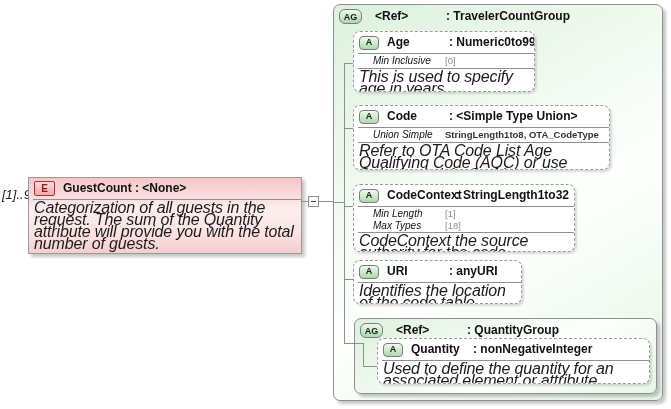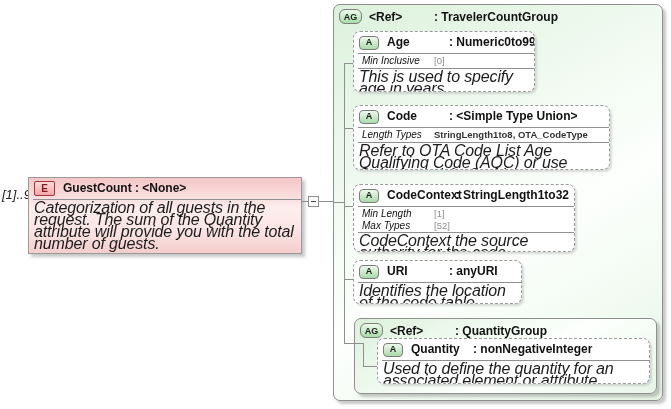--- a/index.html
+++ b/index.html
@@ -40,31 +40,31 @@
   .annotation{font-style:italic;font-size:16px;line-height:12px;color:#1c1c1c;
     padding:1px 4px 3px 5px;letter-spacing:-0.15px;}
   .cardinality{position:absolute;left:2px;top:187px;font-style:italic;
     font-size:13px;color:#222;}
   
   .group-box{
     position:absolute;border:1px solid #8f8f8f;border-radius:7px;
     background:linear-gradient(150deg,#dcf1dc 0%,#f3fbf3 38%,#fdfffd 58%,#e7f6e7 100%);
     box-shadow:3px 3px 3px rgba(130,130,130,0.45);
   }
-  .group-header{display:flex;align-items:flex-end;gap:7px;padding:4px 0 0 5px;
+  .group-header{display:flex;align-items:flex-start;gap:13px;padding:4px 0 0 5px;
     font-weight:bold;font-size:12px;line-height:14px;white-space:nowrap;}
   .ref-name{min-width:58px;}
   
   .attr-box{
     position:absolute;background:#ffffff;border:1px dashed #9a9a9a;border-radius:7px;
     box-shadow:2px 2px 2px rgba(140,140,140,0.3);overflow:hidden;
   }
   .attr-name{min-width:54px;}
   .facet-row{display:flex;font-size:10px;font-style:italic;line-height:11.5px;
-    padding:0 8px;white-space:nowrap;}
+    padding:0 19px;white-space:nowrap;}
   .facet-name{min-width:72px;color:#111;}
   .facet-value{font-style:normal;font-size:9.5px;color:#8f8f8f;}
   .facet-value-bold{font-style:normal;font-size:9.5px;font-weight:bold;color:#333;}
 </style>
 </head>
 <body>
 
 <div class="canvas">
 
   <div class="cardinality">[1]..9</div>
@@ -115,41 +115,41 @@
     </div>
 
     <div class="attr-box" style="left:19px;top:100px;width:255px;height:63px;">
       <div class="box-title">
         <span class="badge badge-a">A</span>
         <span class="attr-name">Code</span>
         <span>: &lt;Simple Type Union&gt;</span>
       </div>
       <div class="sep"></div>
       <div class="facet-row">
-        <span class="facet-name">Length Types</span>
+        <span class="facet-name">Union Simple</span>
         <span class="facet-value-bold">StringLength1to8, OTA_CodeType</span>
       </div>
       <div class="sep"></div>
       <div class="annotation">Refer to OTA Code List Age Qualifying Code (AQC) or use StringLength1to8 with CodeContext to use a non-OTA code.</div>
     </div>
 
     <div class="attr-box" style="left:19px;top:179px;width:220px;height:66px;">
       <div class="box-title">
         <span class="badge badge-a">A</span>
         <span class="attr-name">CodeContext</span>
         <span>: StringLength1to32</span>
       </div>
       <div class="sep"></div>
       <div class="facet-row">
         <span class="facet-name">Min Length</span>
         <span class="facet-value">[1]</span>
       </div>
       <div class="facet-row">
         <span class="facet-name">Max Types</span>
-        <span class="facet-value">[52]</span>
+        <span class="facet-value">[18]</span>
       </div>
       <div class="sep"></div>
       <div class="annotation">CodeContext the source authority for the code.</div>
     </div>
 
     <div class="attr-box" style="left:19px;top:255px;width:167px;height:42px;">
       <div class="box-title">
         <span class="badge badge-a">A</span>
         <span class="attr-name">URI</span>
         <span>: anyURI</span>

